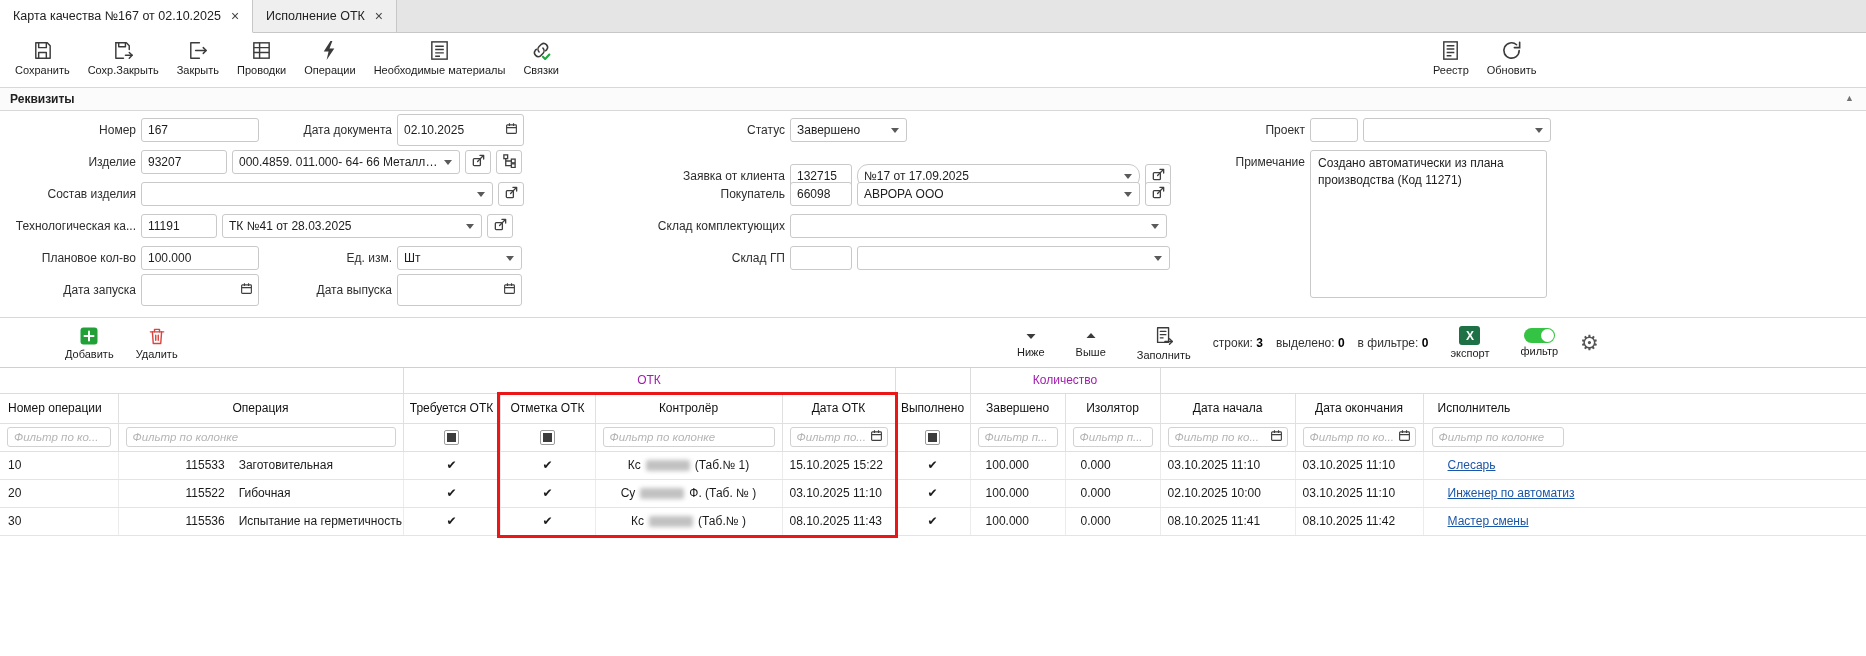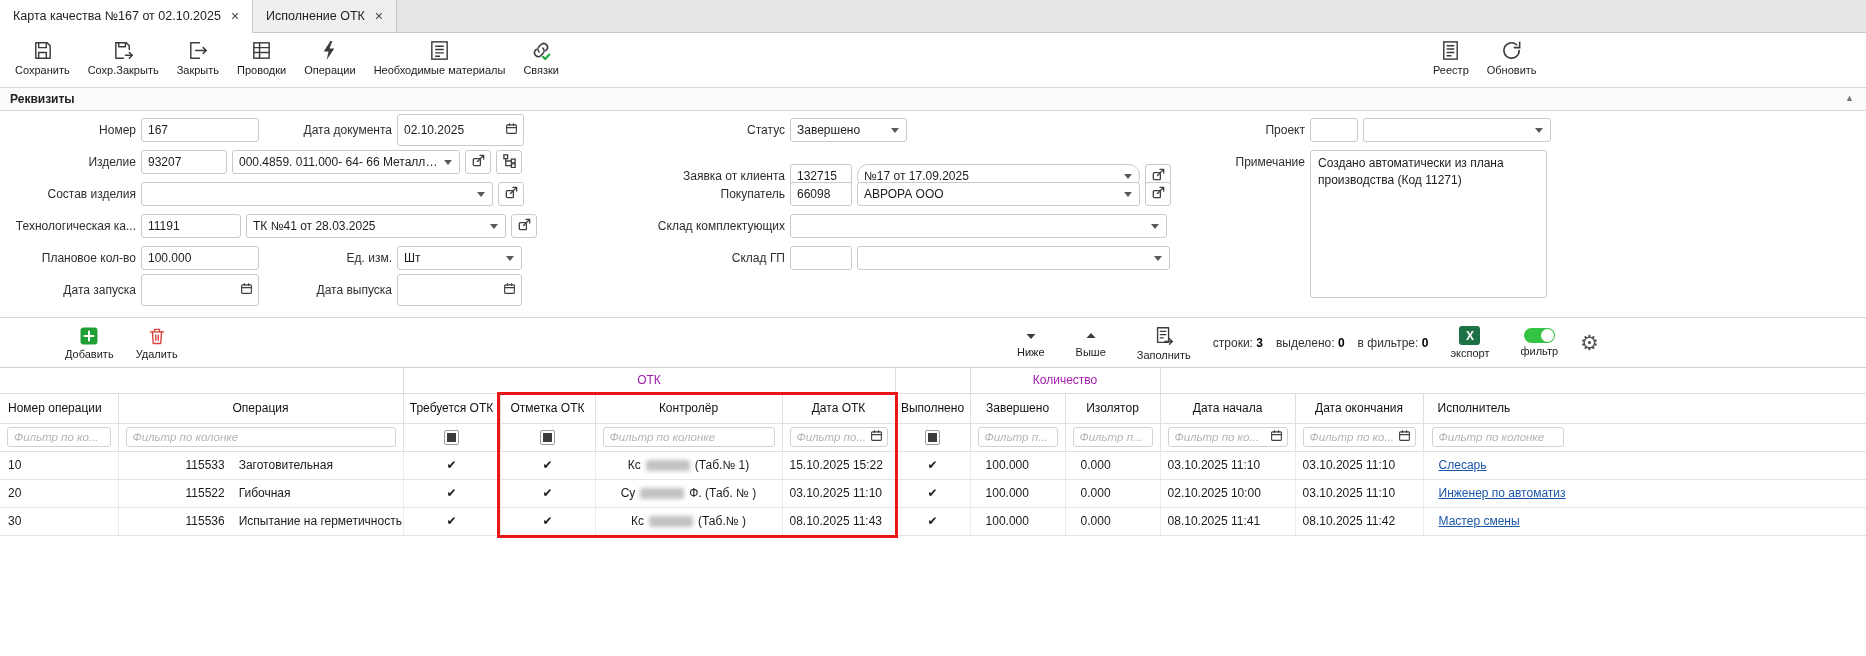--- a/index.html
+++ b/index.html
@@ -82,21 +82,21 @@
             align-items:center; justify-content:center; background:#fff; }
   .fcheck span { width:9px; height:9px; background:#3c3c3c; display:block; }
   tr.row td { height:28px; border-right:1px solid #ececec; border-bottom:1px solid #e4e4e4; color:#1b1b1b; }
   td.c { text-align:center; }
   .chk { color:#3e3e3e; font-size:12px; }
   td.numc { padding-left:8px; }
   .opcell { display:flex; padding-left:67px; gap:14px; }
   .opcode { flex:none; }
   td.dt { padding-left:7px; }
   td.qty { padding-left:15px; }
-  td.exe { padding-left:15px; }
+  td.exe { padding-left:24px; }
   .lnk { color:#1b57a8; text-decoration:underline; cursor:pointer; }
   .redact { display:inline-block; width:44px; height:11px; background:#8f8f8f; filter:blur(2px);
             opacity:.55; border-radius:2px; vertical-align:middle; margin:0 5px; }
   .redbox { position:absolute; left:497px; top:24px; width:401px; height:146px;
             border:3px solid #e91717; pointer-events:none; z-index:5; }
 </style>
 </head>
 <body>
 
 <div class="tabbar">
@@ -252,21 +252,21 @@
     <button class="sqbtn">
         <span><svg width="15" height="15" viewBox="0 0 16 16" fill="none" stroke="#3f3f3f" stroke-width="1.4" stroke-linecap="round" stroke-linejoin="round">
             <rect x="2.5" y="6" width="7.5" height="7.5" rx="1"></rect>
             <path d="M7 9l6-6"></path>
             <path d="M9.5 2.5h4v4"></path>
           </svg></span>
       </button>
   </div>
   <div class="frow" style="left:8px; top:103px;">
     <span class="flabel" style="width:128px;">Технологическая ка...</span>
-    <input class="inp" style="width: 100px;" value="11191">
+    <input class="inp" style="width: 76px;" value="11191">
     <div class="combo" style="width:260px;">
       <span class="val">ТК №41 от 28.03.2025</span>
       <span class="chev"></span>
     </div>
     <button class="sqbtn">
         <span><svg width="15" height="15" viewBox="0 0 16 16" fill="none" stroke="#3f3f3f" stroke-width="1.4" stroke-linecap="round" stroke-linejoin="round">
             <rect x="2.5" y="6" width="7.5" height="7.5" rx="1"></rect>
             <path d="M7 9l6-6"></path>
             <path d="M9.5 2.5h4v4"></path>
           </svg></span>

